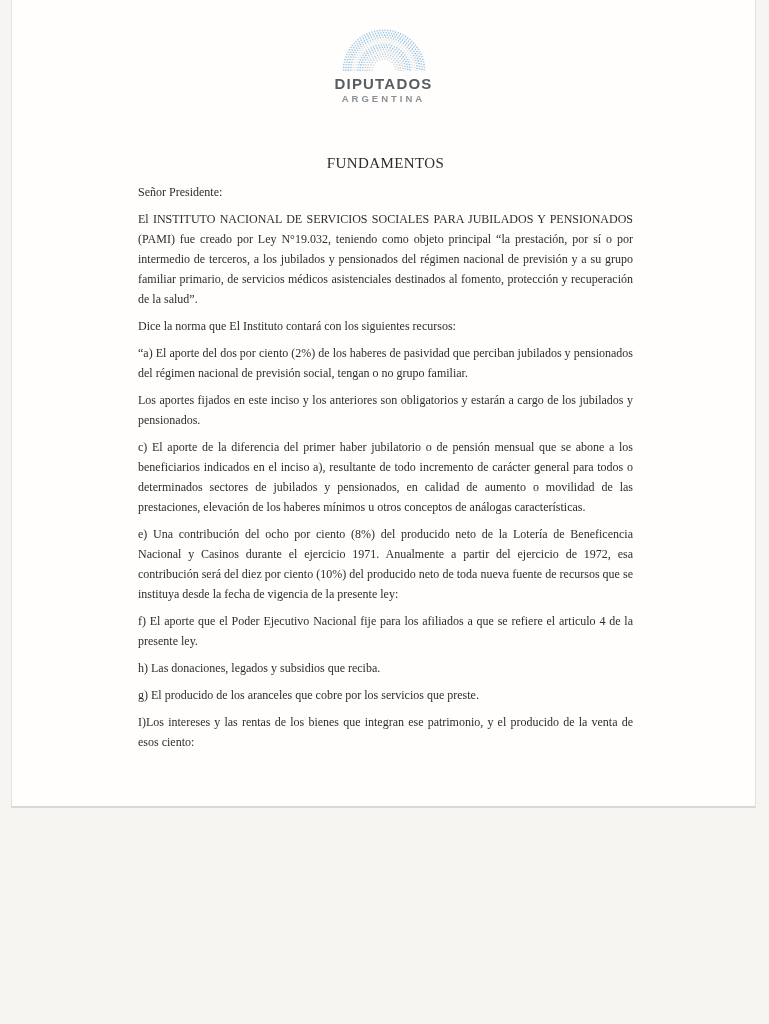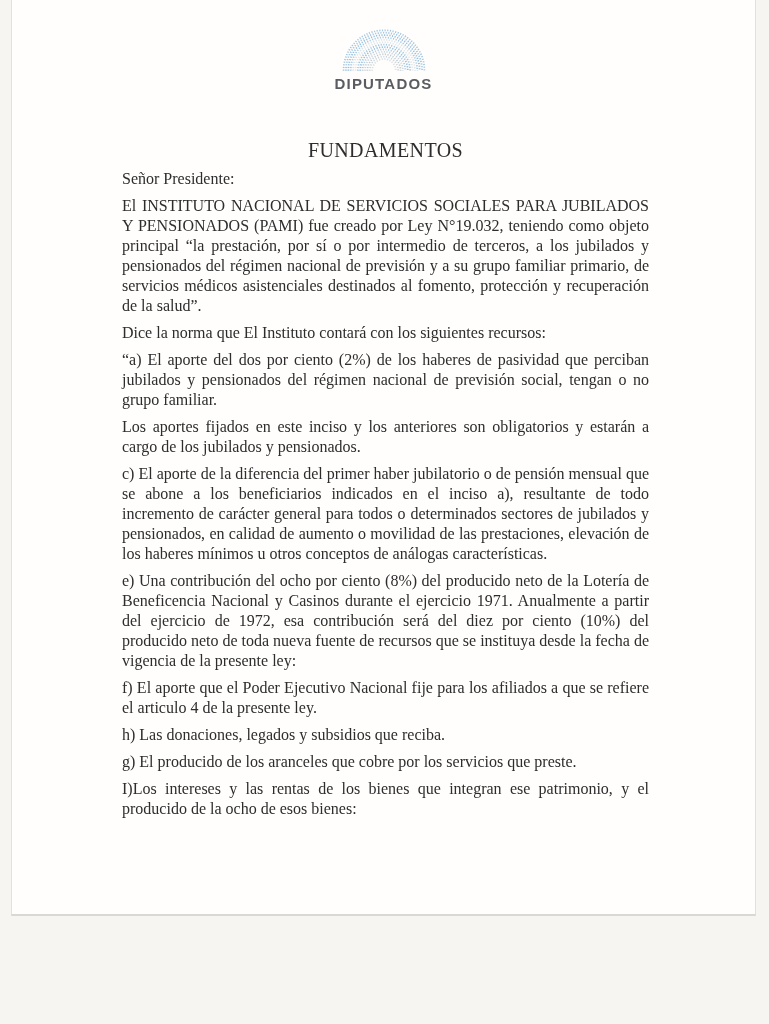--- a/index.html
+++ b/index.html
@@ -4,21 +4,21 @@
 <style>
   html, body {
     margin: 0;
     padding: 0;
     background: #f6f5f2;
     font-family: "Liberation Serif", "DejaVu Serif", serif;
   }
   .stage {
     position: relative;
     width: 769px;
-    height: 916px;
+    height: 808px;
     background: #f6f5f2;
     overflow: hidden;
   }
   .page {
     position: absolute;
     top: 0;
     bottom: 0;
     left: 11px;
     right: 13px;
     background: #fffefc;
@@ -52,28 +52,28 @@
     color: #8b8f93;
     line-height: 11px;
   }
   .doc {
     padding: 0 106px 0 110px;
     color: #2d2d2d;
   }
   .doc-title {
     margin: 50px 0 10px;
     text-align: center;
-    font-size: 20px;
+    font-size: 15px;
     font-weight: 400;
     letter-spacing: 0.4px;
     line-height: 18px;
   }
   .doc p {
-    margin: 0 0 7px;
-    font-size: 16px;
+    margin: 0 16px 7px;
+    font-size: 12px;
     line-height: 20px;
     text-align: justify;
   }
   .doc p.salutation {
     text-align: left;
   }
 </style>
 </head>
 <body>
 
@@ -91,31 +91,32 @@
         <path d="M21.6,48 A28.4,28.4 0 0 1 78.4,48" stroke="#a3c7e3" stroke-width="1.9" stroke-dasharray="1.3 1.6"></path>
         <path d="M24.2,48 A25.8,25.8 0 0 1 75.8,48" stroke="#97bfdf" stroke-width="1.9" stroke-dasharray="1.3 1.6"></path>
         <path d="M26.8,48 A23.2,23.2 0 0 1 73.2,48" stroke="#b0cde5" stroke-width="1.9" stroke-dasharray="1.3 1.6"></path>
         <path d="M29.4,48 A20.6,20.6 0 0 1 70.6,48" stroke="#cbd5dc" stroke-width="1.9" stroke-dasharray="1.3 1.6"></path>
         <path d="M32,48 A18,18 0 0 1 68,48" stroke="#c0ccd3" stroke-width="1.9" stroke-dasharray="1.3 1.6"></path>
         <path d="M34.6,48 A15.4,15.4 0 0 1 65.4,48" stroke="#cdd6dc" stroke-width="1.9" stroke-dasharray="1.3 1.6"></path>
         <path d="M37.2,48 A12.8,12.8 0 0 1 62.8,48" stroke="#d9dfe3" stroke-width="1.9" stroke-dasharray="1.3 1.6"></path>
         <path d="M45.8,48 L45.8,43 A4.2,4.2 0 0 1 54.2,43 L54.2,48 Z" fill="#fffefc"></path>
       </svg>
       <div class="logo-title">DIPUTADOS</div>
+      <div class="logo-subtitle">ARGENTINA</div>
     </header>
 
     <main class="doc">
       <h1 class="doc-title">FUNDAMENTOS</h1>
       <p class="salutation">Señor Presidente:</p>
       <p>El INSTITUTO NACIONAL DE SERVICIOS SOCIALES PARA JUBILADOS Y PENSIONADOS (PAMI) fue creado por Ley N°19.032, teniendo como objeto principal “la prestación, por sí o por intermedio de terceros, a los jubilados y pensionados del régimen nacional de previsión y a su grupo familiar primario, de servicios médicos asistenciales destinados al fomento, protección y recuperación de la salud”.</p>
       <p>Dice la norma que El Instituto contará con los siguientes recursos:</p>
       <p>“a) El aporte del dos por ciento (2%) de los haberes de pasividad que perciban jubilados y pensionados del régimen nacional de previsión social, tengan o no grupo familiar.</p>
       <p>Los aportes fijados en este inciso y los anteriores son obligatorios y estarán a cargo de los jubilados y pensionados.</p>
       <p>c) El aporte de la diferencia del primer haber jubilatorio o de pensión mensual que se abone a los beneficiarios indicados en el inciso a), resultante de todo incremento de carácter general para todos o determinados sectores de jubilados y pensionados, en calidad de aumento o movilidad de las prestaciones, elevación de los haberes mínimos u otros conceptos de análogas características.</p>
       <p>e) Una contribución del ocho por ciento (8%) del producido neto de la Lotería de Beneficencia Nacional y Casinos durante el ejercicio 1971. Anualmente a partir del ejercicio de 1972, esa contribución será del diez por ciento (10%) del producido neto de toda nueva fuente de recursos que se instituya desde la fecha de vigencia de la presente ley:</p>
       <p>f) El aporte que el Poder Ejecutivo Nacional fije para los afiliados a que se refiere el articulo 4 de la presente ley.</p>
       <p>h) Las donaciones, legados y subsidios que reciba.</p>
       <p>g) El producido de los aranceles que cobre por los servicios que preste.</p>
-      <p>I)Los intereses y las rentas de los bienes que integran ese patrimonio, y el producido de la ocho de esos bienes:</p>
+      <p>I)Los intereses y las rentas de los bienes que integran ese patrimonio, y el producido de la venta de esos ciento:</p>
     </main>
 
   </div>
 </div>
 
 </body></html>

